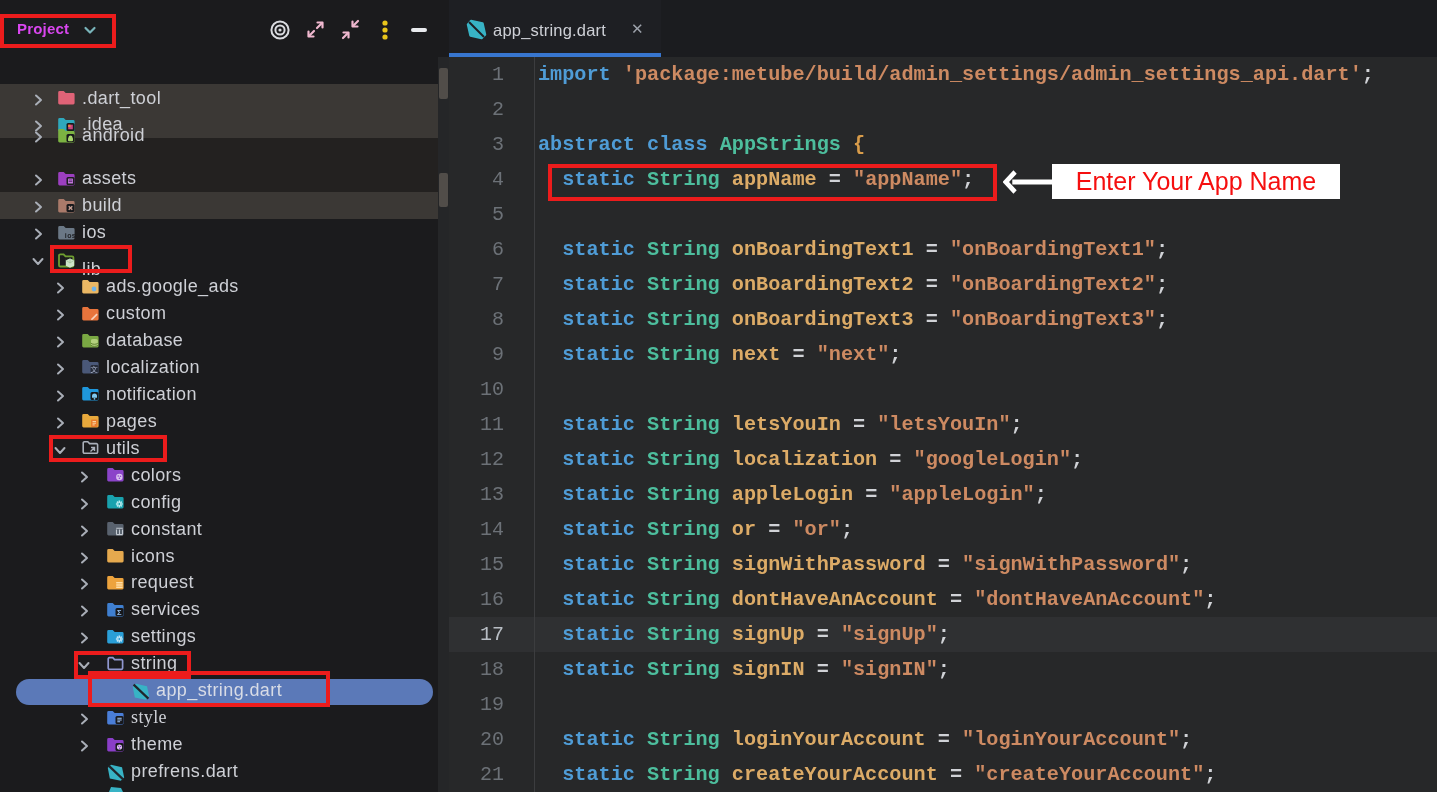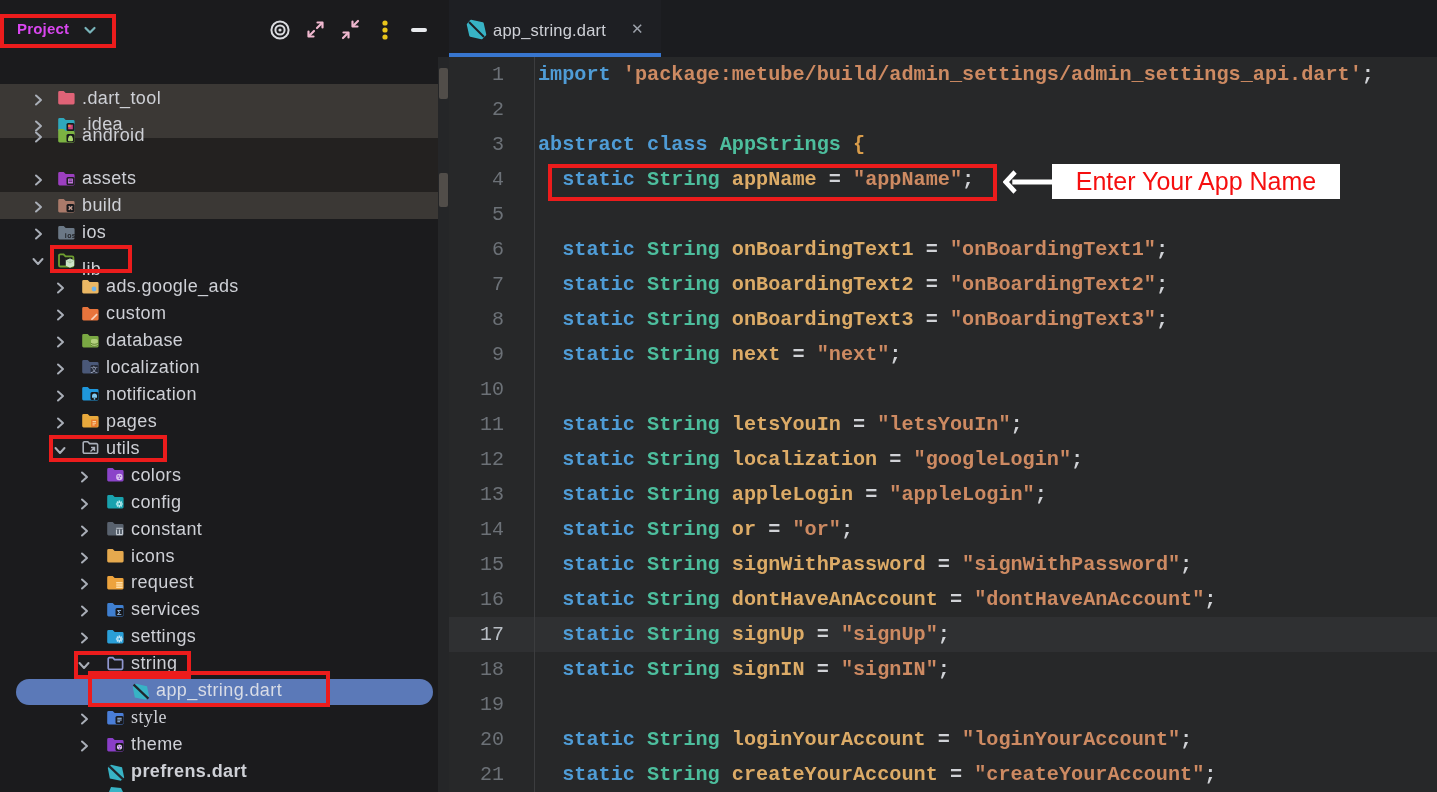--- a/index.html
+++ b/index.html
@@ -359,21 +359,21 @@
           <circle cx="13.6" cy="12.2" r="0.7" fill="#8a3ec8"></circle>
         </svg></div>
       <div class="abs lbl" style="left:131px;">theme</div>
     </div>
     <div class="row" style="top:758.0px;">
       <div class="abs" style="left:77px; width:16px; height:16px; margin-top:1px;"></div>
       <div class="abs" style="left:106px; margin-top:1px; width:20px; height:19px;"><svg width="20" height="19" viewBox="0 0 20 19">
           <path d="M5 1.8 L16 4.2 L18.2 14.6 L14.8 17.8 L3.8 15.4 L1.8 4.8 Z" fill="#38b3c5"></path>
           <path d="M2.6 2.6 L17.4 16.6" stroke="#20262c" stroke-width="2.2"></path>
         </svg></div>
-      <div class="abs lbl" style="left:131px;font-weight:bold;">prefrens.dart</div>
+      <div class="abs lbl" style="left:131px;">prefrens.dart</div>
     </div>
   </div>
 <svg class="abs" style="left:107px; top:787px;" width="18" height="5" viewBox="0 0 18 5">
     <path d="M2 5 L4 0 L14 1 L16 5 Z" fill="#38b3c5"></path>
   </svg>
 
 <div id="code"></div>
 <div id="curline"></div>
 <div id="gutter">1
 2

